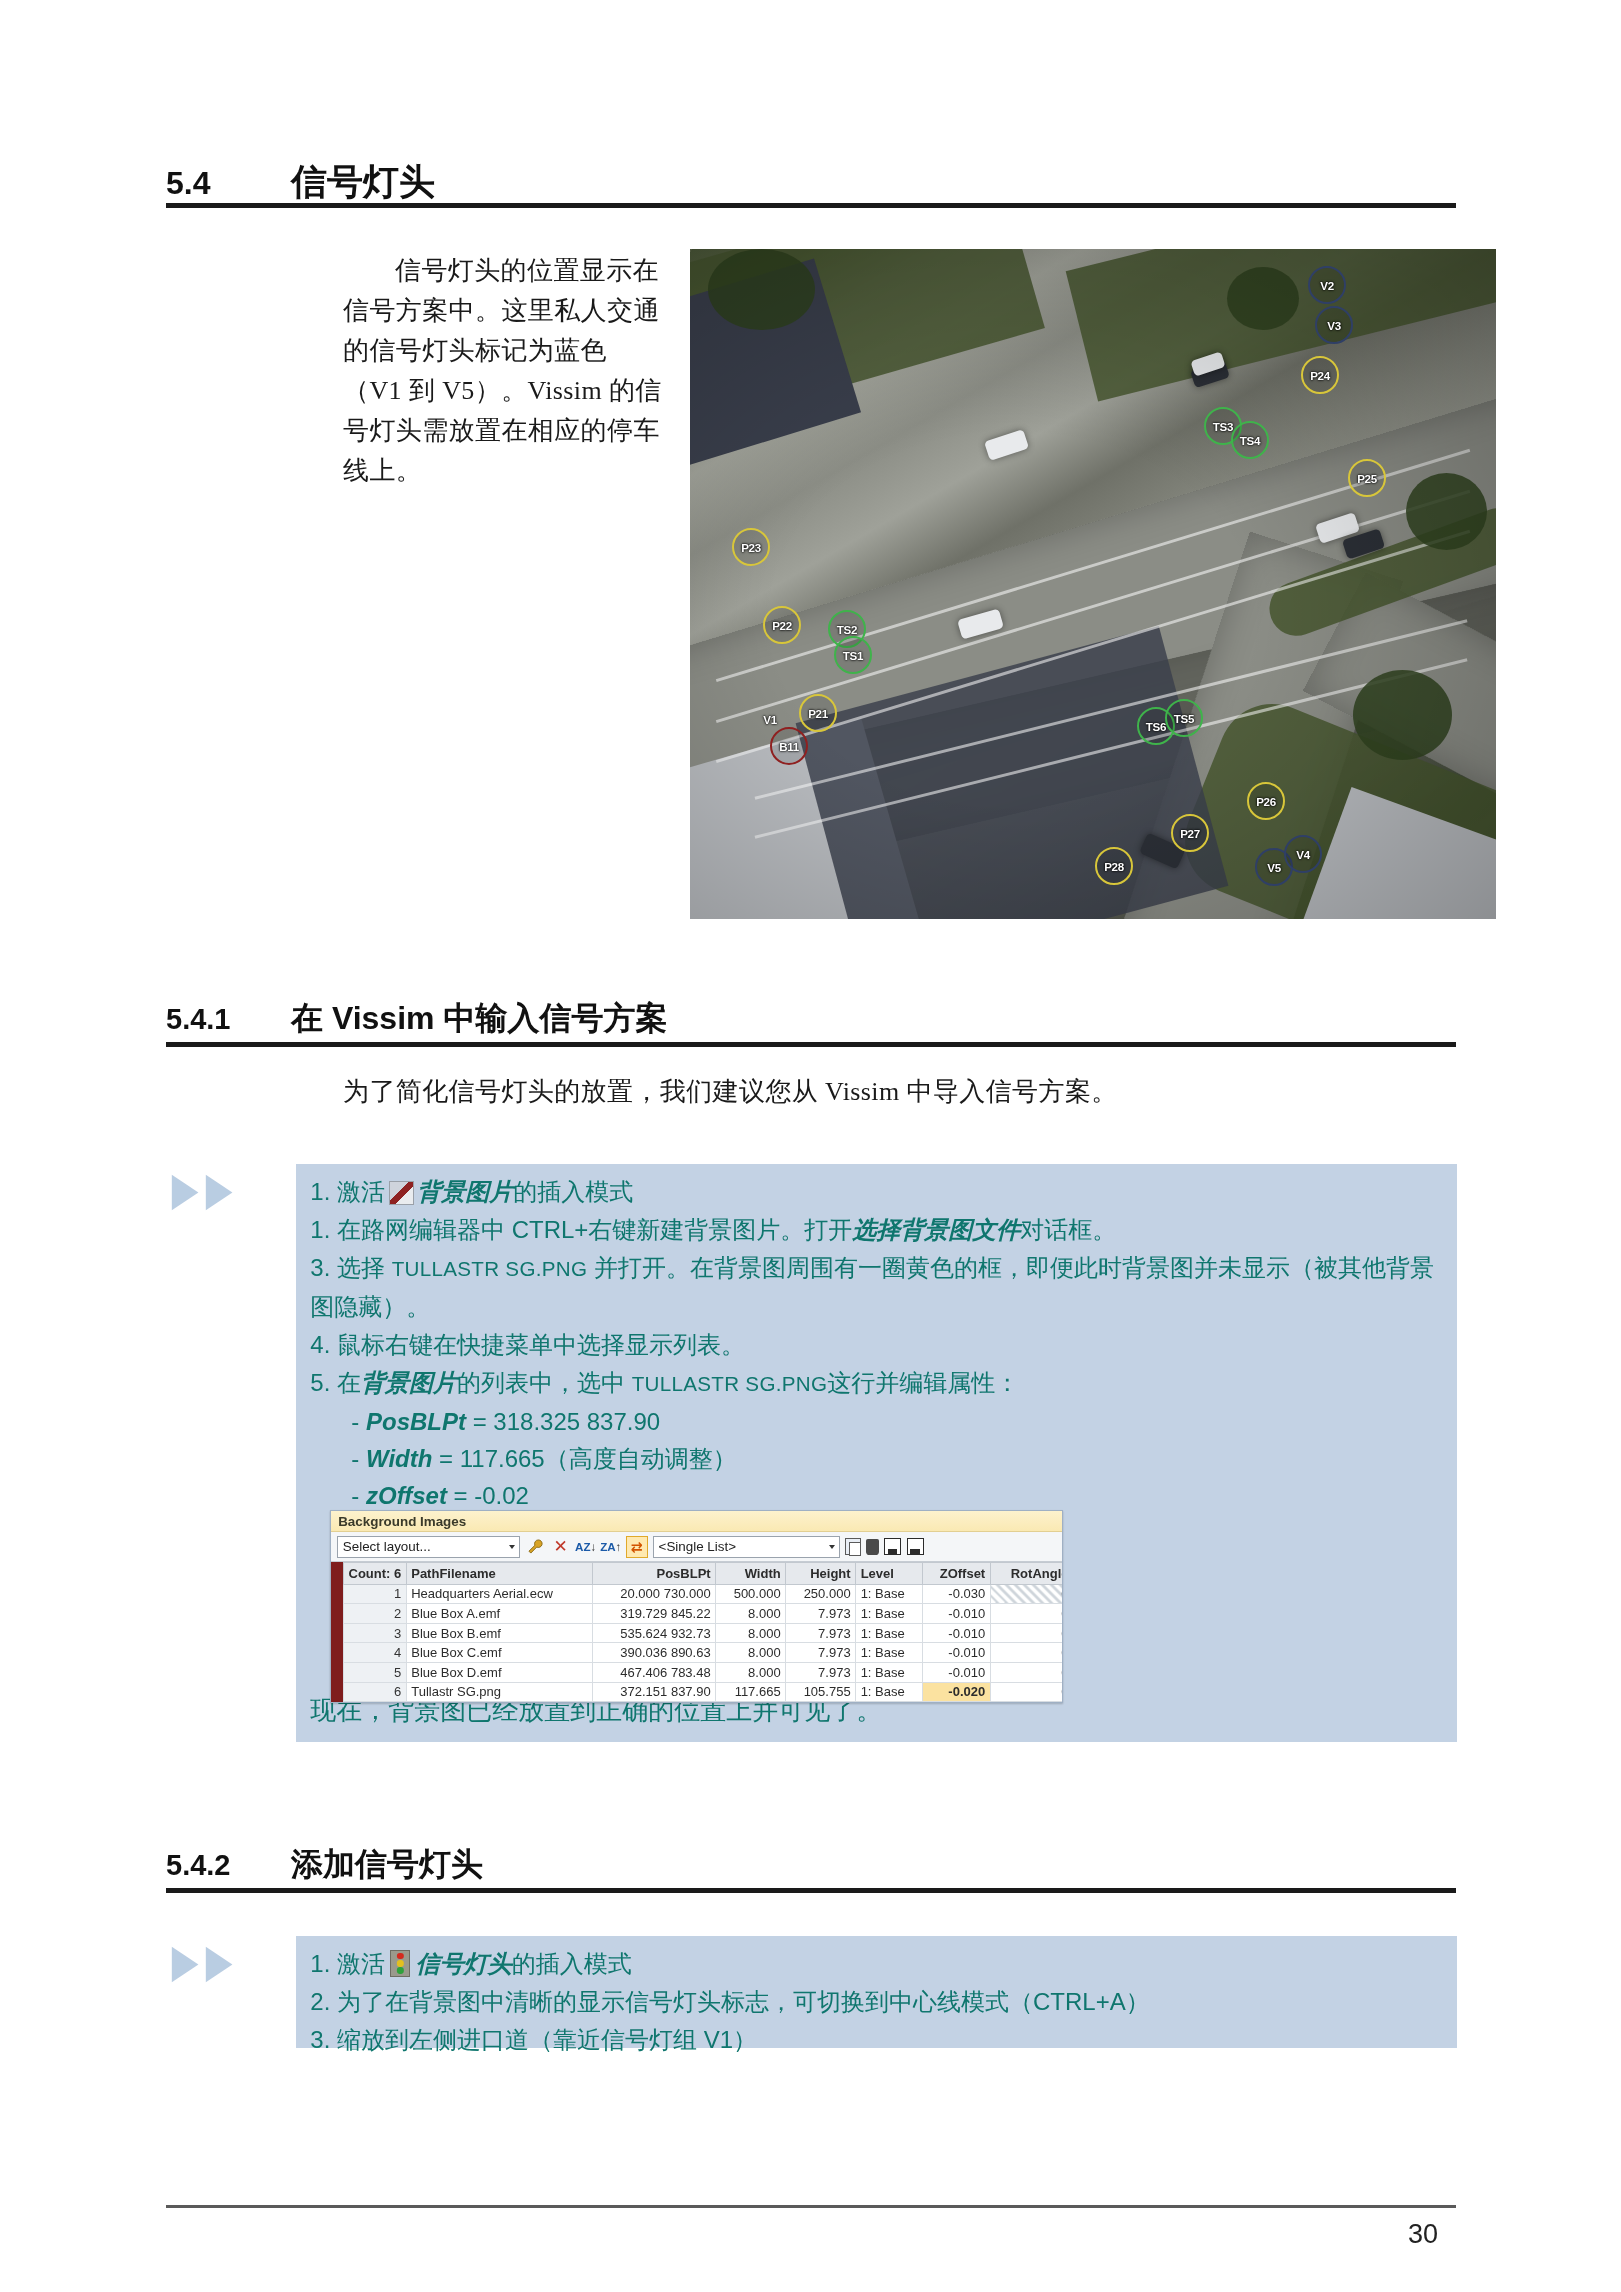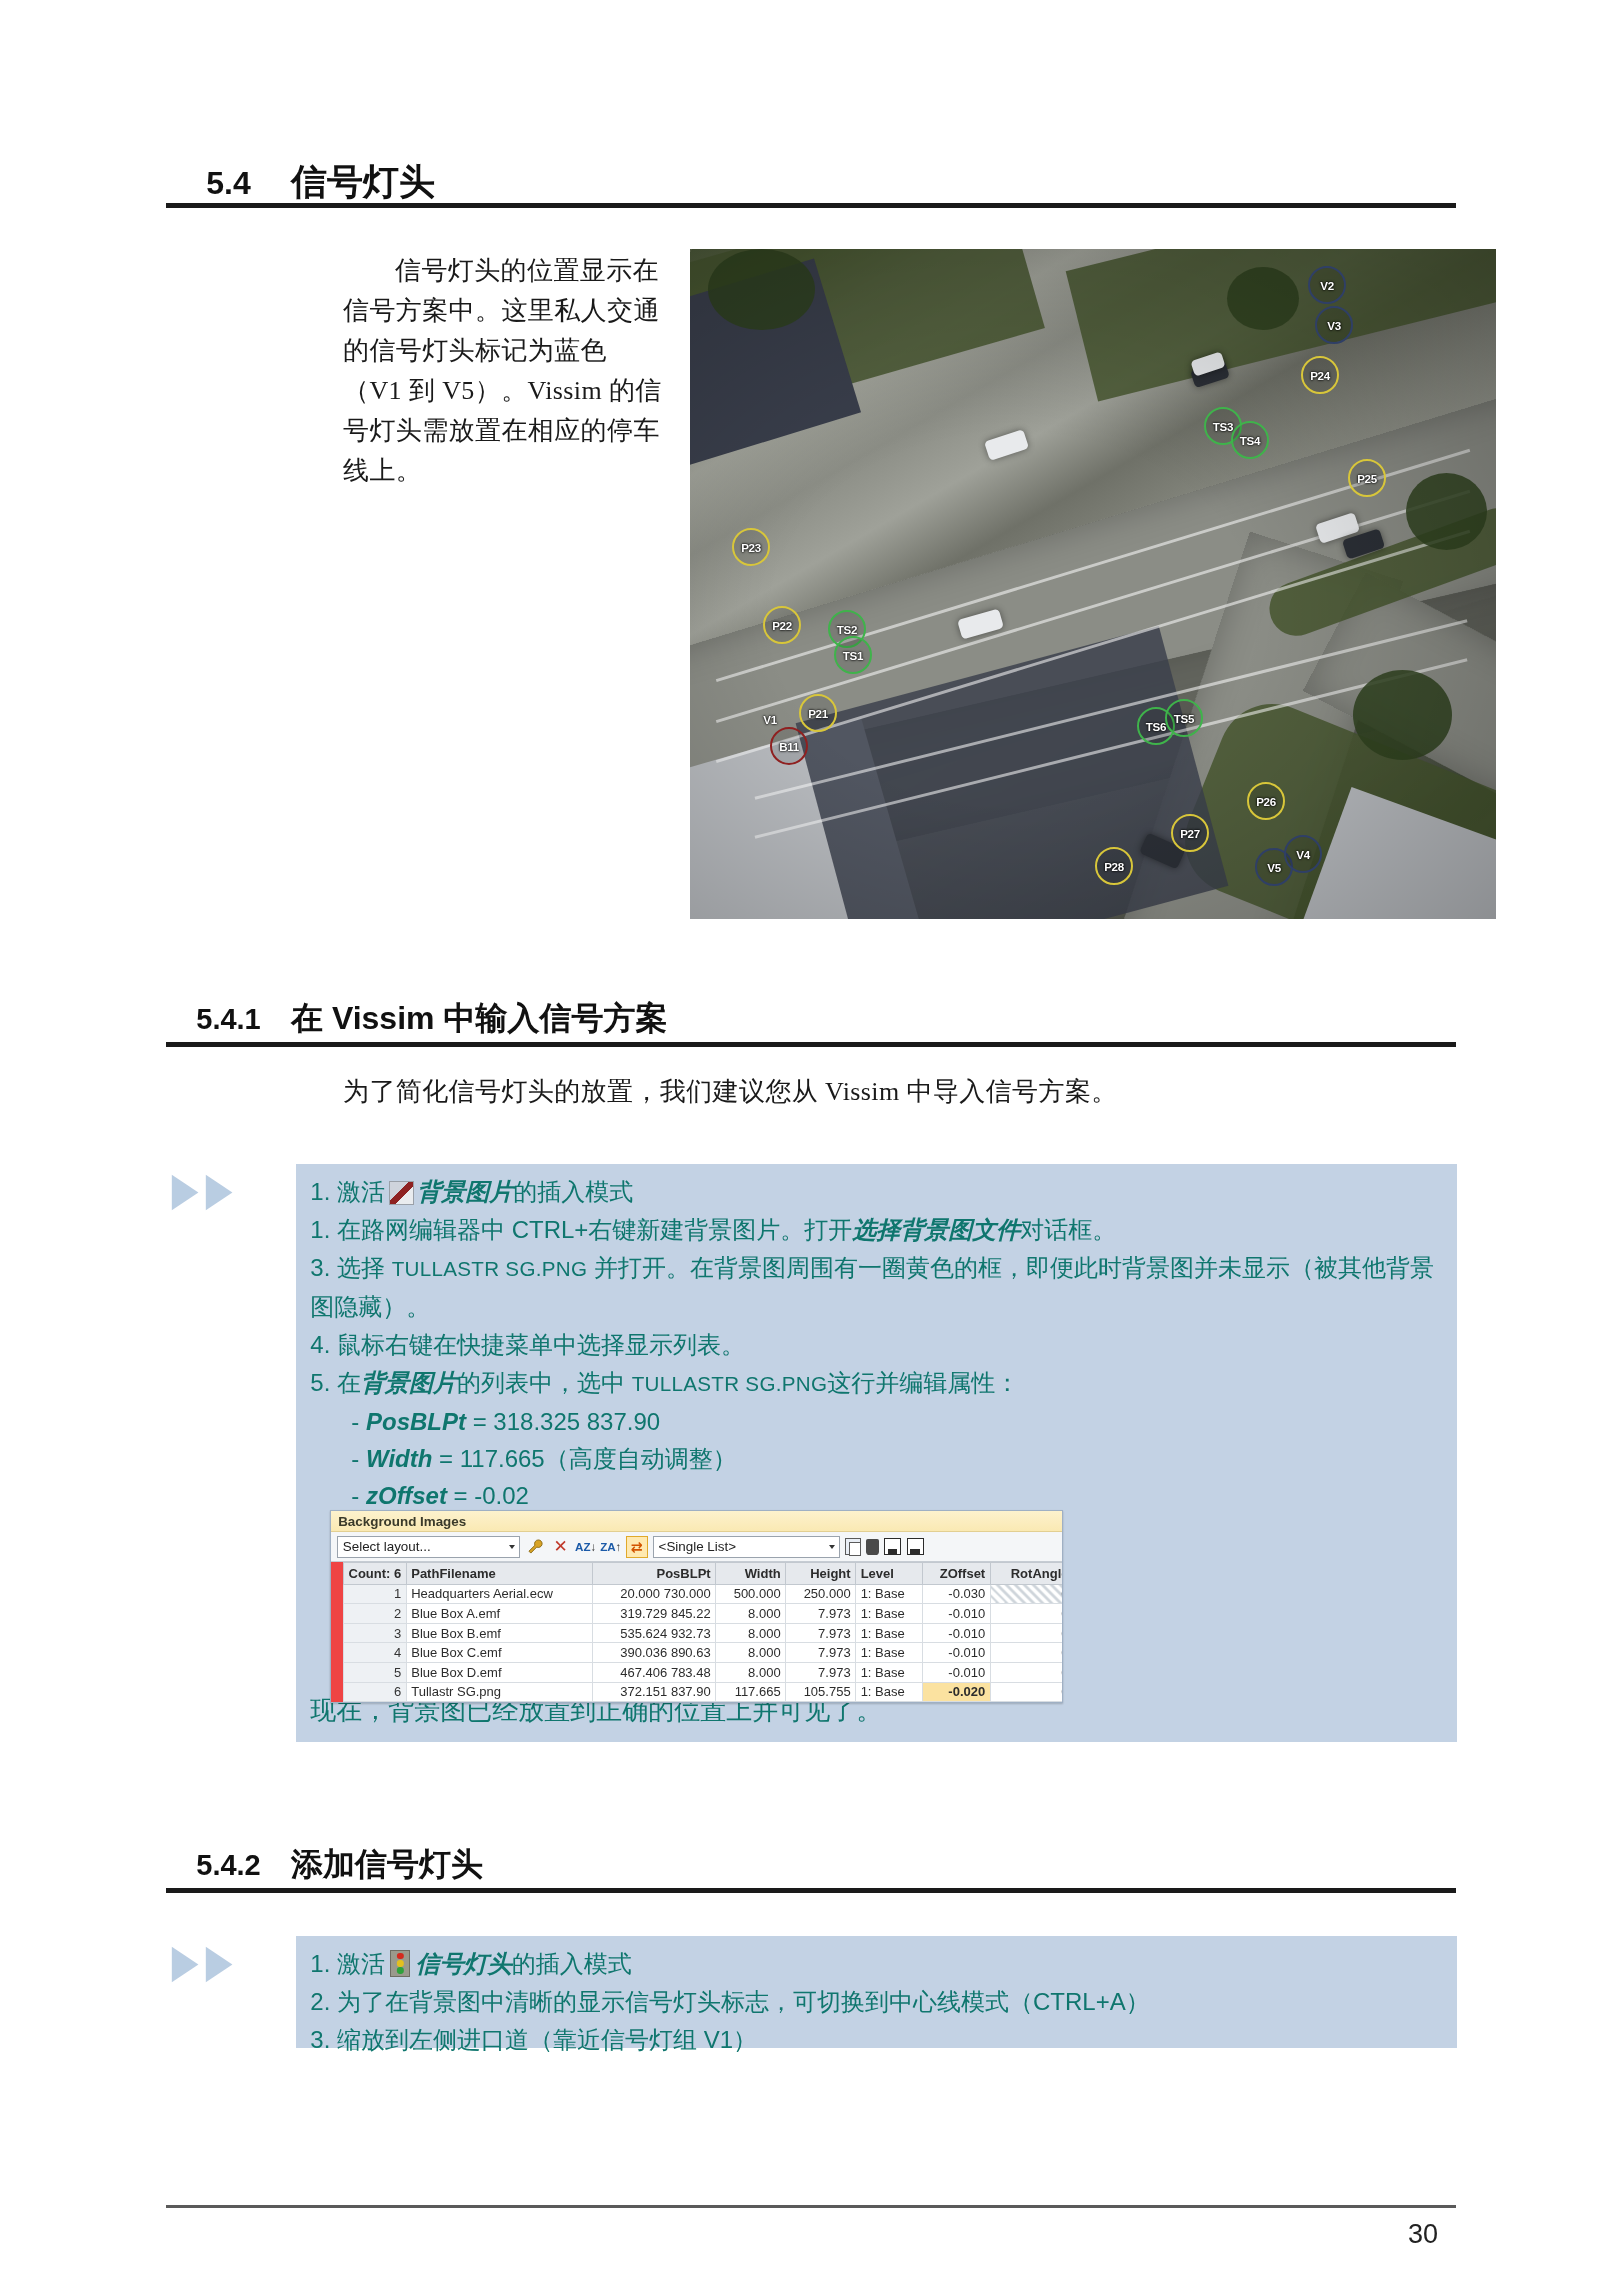--- a/index.html
+++ b/index.html
@@ -24,21 +24,21 @@
 
   
   .sec-head {
     position: absolute;
     display: flex;
     align-items: baseline;
     font-family: "Liberation Sans", "DejaVu Sans", sans-serif;
     font-weight: bold;
     color: #111;
   }
-  .sec-num { width: 125px; flex: 0 0 125px; text-align: center; }
+  .sec-num { width: 125px; flex: 0 0 125px; }
   .h1 { font-size: 36px; }
   .h1 .sec-num { font-size: 32px; }
   .h2 { font-size: 32px; }
   .h2 .sec-num { font-size: 29px; }
   .rule {
     position: absolute;
     background: #1a1a1a;
     height: 4.5px;
   }
 
@@ -190,21 +190,21 @@
     width: 6.3px; height: 6.3px; border-radius: 50%;
   }
   .icon-sig i.r { top: 1.8px;  background: #d42a1e; }
   .icon-sig i.y { top: 9px; background: #e3c01f; }
   .icon-sig i.g { top: 16px; background: #2fa13c; }
 
   
   .bgwin {
     position: absolute;
     font-family: "Liberation Sans", "DejaVu Sans", sans-serif;
-    background: #ef4444;
+    background: #7f1d1d;
     border: 0.9px solid #9fb0c4;
     box-shadow: 0 0.9px 1.8px rgba(0,0,0,.2);
     overflow: hidden;
   }
   .bgwin-title {
     background: linear-gradient(#fdf2cd, #fae9b3);
     color: #3a3a2a;
     font-size: 13.4px;
     font-weight: bold;
     padding: 2.7px 7.2px;

